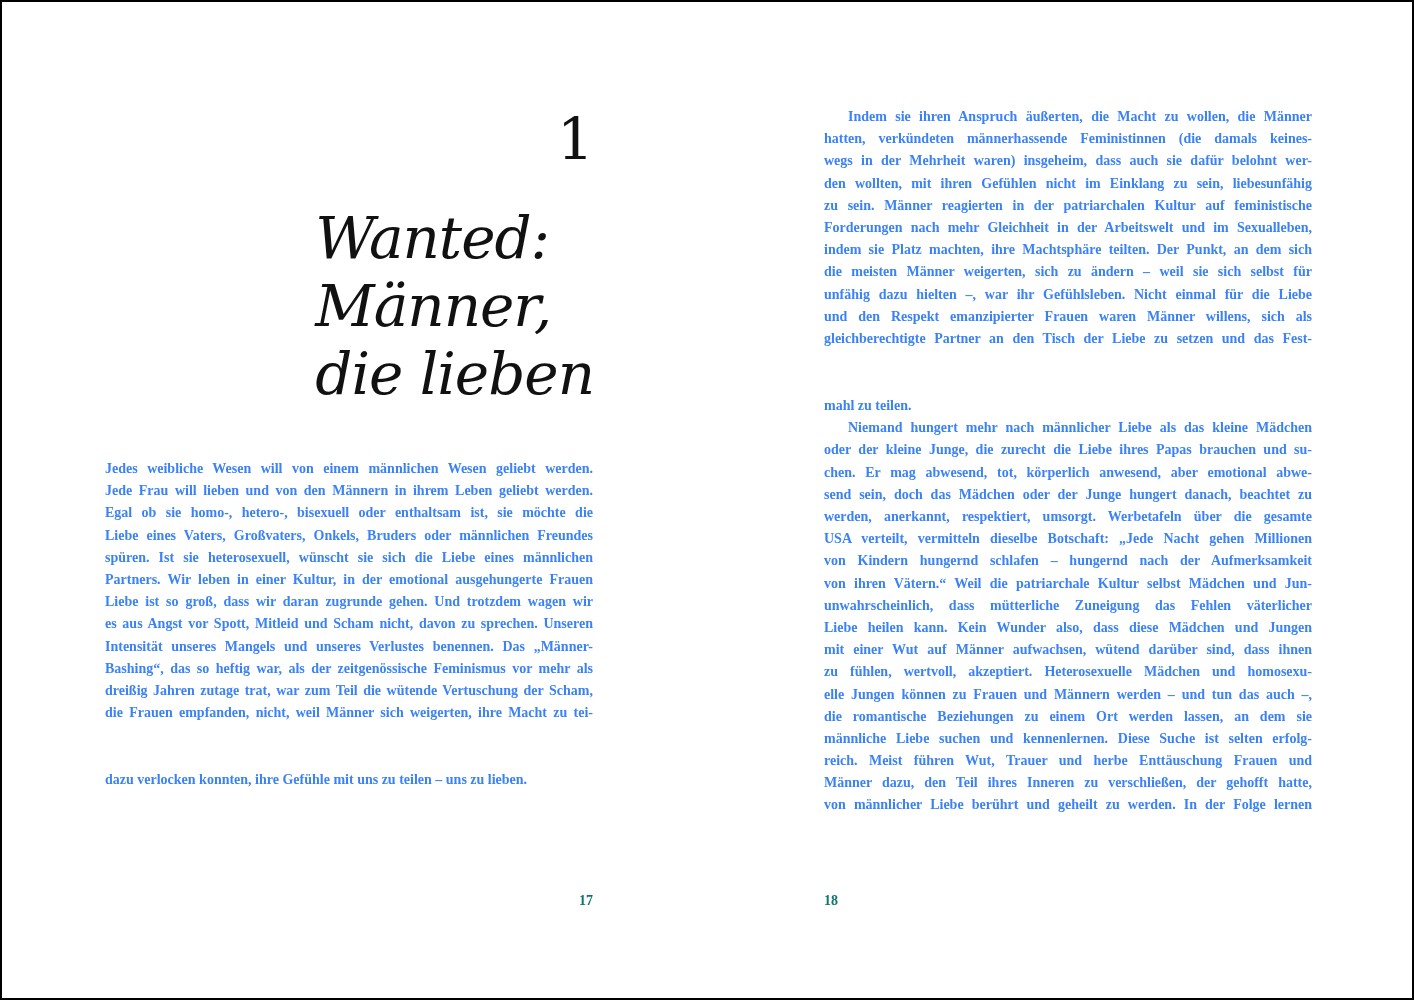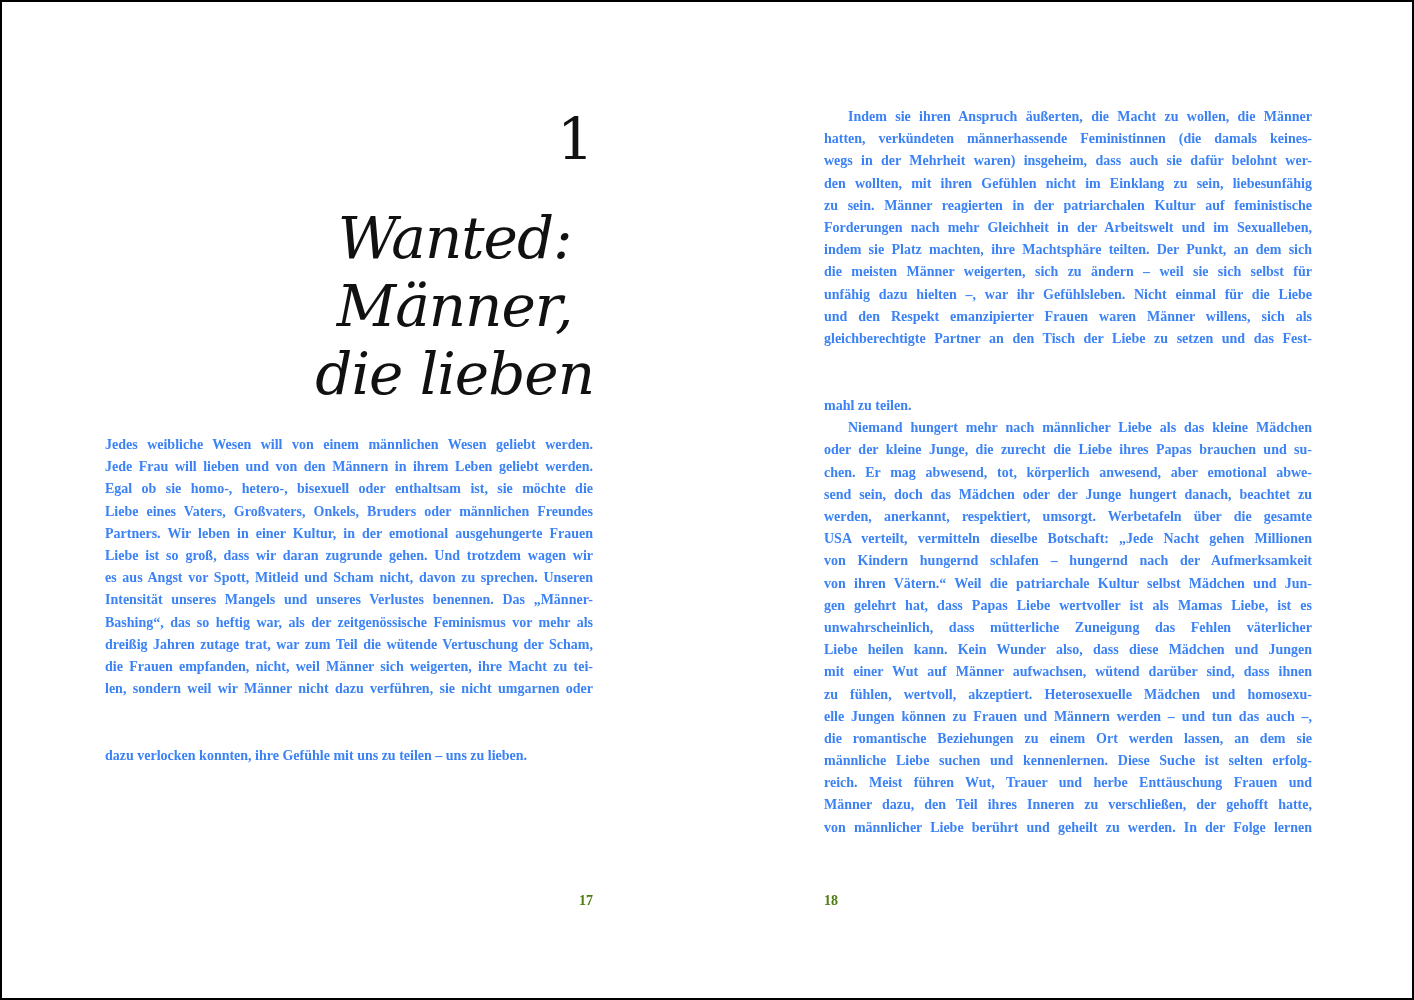--- a/index.html
+++ b/index.html
@@ -21,62 +21,62 @@
     font-family: "DejaVu Serif", serif;
     font-size: 58px;
     line-height: 1;
     color: #111;
     margin: 0;
     font-weight: normal;
   }
   .chapter-title {
     position: absolute;
     right: 115px; top: 202px;
-    text-align: center;
+    text-align: left;
     font-family: "DejaVu Serif", serif;
     font-style: italic;
     font-size: 58px;
     line-height: 68px;
     color: #111;
     margin: 0;
     font-weight: normal;
     letter-spacing: -1px;
   }
   .chapter-title span { display: block; }
 
   .text-block {
     position: absolute;
     width: 488px;
     font-family: "Liberation Serif", serif;
     font-weight: bold;
     font-size: 14px;
     color: #3b82f6;
   }
-  .left-text { left: 103px; top: 432px; }
+  .left-text { left: 103px; top: 456px; }
   .right-text { left: 115px; top: 104px; }
 
   .line {
     display: block;
     height: 22.2px;
     line-height: 22.2px;
     text-align: justify;
     text-align-last: justify;
     white-space: nowrap;
     overflow: visible;
   }
   .line.last { text-align-last: left; margin-top: 45px; }
   .line.indent { padding-left: 24px; }
 
   .page-number {
     position: absolute;
     top: 891px;
     font-family: "Liberation Serif", serif;
     font-weight: bold;
     font-size: 14px;
-    color: #4d7c0f;
+    color: #0f766e;
   }
   .page-left .page-number { left: 577px; }
   .page-right .page-number { left: 115px; }
 </style>
 </head>
 <body>
 
 <div class="spread">
 
   <div class="page page-left">
@@ -84,28 +84,28 @@
     <h2 class="chapter-title">
       <span>Wanted:</span>
       <span>Männer,</span>
       <span>die lieben</span>
     </h2>
     <div class="text-block left-text">
       <span class="line">Jedes weibliche Wesen will von einem männlichen Wesen geliebt werden.</span>
       <span class="line">Jede Frau will lieben und von den Männern in ihrem Leben geliebt werden.</span>
       <span class="line">Egal ob sie homo-, hetero-, bisexuell oder enthaltsam ist, sie möchte die</span>
       <span class="line">Liebe eines Vaters, Großvaters, Onkels, Bruders oder männlichen Freundes</span>
+      <span class="line">spüren. Ist sie heterosexuell, wünscht sie sich die Liebe eines männlichen</span>
       <span class="line">Partners. Wir leben in einer Kultur, in der emotional ausgehungerte Frauen</span>
       <span class="line">Liebe ist so groß, dass wir daran zugrunde gehen. Und trotzdem wagen wir</span>
       <span class="line">es aus Angst vor Spott, Mitleid und Scham nicht, davon zu sprechen. Unseren</span>
       <span class="line">Intensität unseres Mangels und unseres Verlustes benennen. Das „Männer-</span>
       <span class="line">Bashing“, das so heftig war, als der zeitgenössische Feminismus vor mehr als</span>
       <span class="line">dreißig Jahren zutage trat, war zum Teil die wütende Vertuschung der Scham,</span>
       <span class="line">die Frauen empfanden, nicht, weil Männer sich weigerten, ihre Macht zu tei-</span>
-      <span class="line">len, sondern weil wir Männer nicht dazu verführen, sie nicht umgarnen oder</span>
       <span class="line last">dazu verlocken konnten, ihre Gefühle mit uns zu teilen – uns zu lieben.</span>
     </div>
     <div class="page-number">17</div>
   </div>
 
   <div class="page page-right">
     <div class="text-block right-text">
       <span class="line indent">Indem sie ihren Anspruch äußerten, die Macht zu wollen, die Männer</span>
       <span class="line">hatten, verkündeten männerhassende Feministinnen (die damals keines-</span>
       <span class="line">wegs in der Mehrheit waren) insgeheim, dass auch sie dafür belohnt wer-</span>
@@ -119,21 +119,20 @@
       <span class="line">gleichberechtigte Partner an den Tisch der Liebe zu setzen und das Fest-</span>
       <span class="line last">mahl zu teilen.</span>
       <span class="line indent">Niemand hungert mehr nach männlicher Liebe als das kleine Mädchen</span>
       <span class="line">oder der kleine Junge, die zurecht die Liebe ihres Papas brauchen und su-</span>
       <span class="line">chen. Er mag abwesend, tot, körperlich anwesend, aber emotional abwe-</span>
       <span class="line">send sein, doch das Mädchen oder der Junge hungert danach, beachtet zu</span>
       <span class="line">werden, anerkannt, respektiert, umsorgt. Werbetafeln über die gesamte</span>
       <span class="line">USA verteilt, vermitteln dieselbe Botschaft: „Jede Nacht gehen Millionen</span>
       <span class="line">von Kindern hungernd schlafen – hungernd nach der Aufmerksamkeit</span>
       <span class="line">von ihren Vätern.“ Weil die patriarchale Kultur selbst Mädchen und Jun-</span>
-      <span class="line">gen gelehrt hat, dass Papas Liebe wertvoller ist als Mamas Liebe, ist es</span>
       <span class="line">unwahrscheinlich, dass mütterliche Zuneigung das Fehlen väterlicher</span>
       <span class="line">Liebe heilen kann. Kein Wunder also, dass diese Mädchen und Jungen</span>
       <span class="line">mit einer Wut auf Männer aufwachsen, wütend darüber sind, dass ihnen</span>
       <span class="line">zu fühlen, wertvoll, akzeptiert. Heterosexuelle Mädchen und homosexu-</span>
       <span class="line">elle Jungen können zu Frauen und Männern werden – und tun das auch –,</span>
       <span class="line">die romantische Beziehungen zu einem Ort werden lassen, an dem sie</span>
       <span class="line">männliche Liebe suchen und kennenlernen. Diese Suche ist selten erfolg-</span>
       <span class="line">reich. Meist führen Wut, Trauer und herbe Enttäuschung Frauen und</span>
       <span class="line">Männer dazu, den Teil ihres Inneren zu verschließen, der gehofft hatte,</span>
       <span class="line">von männlicher Liebe berührt und geheilt zu werden. In der Folge lernen</span>

